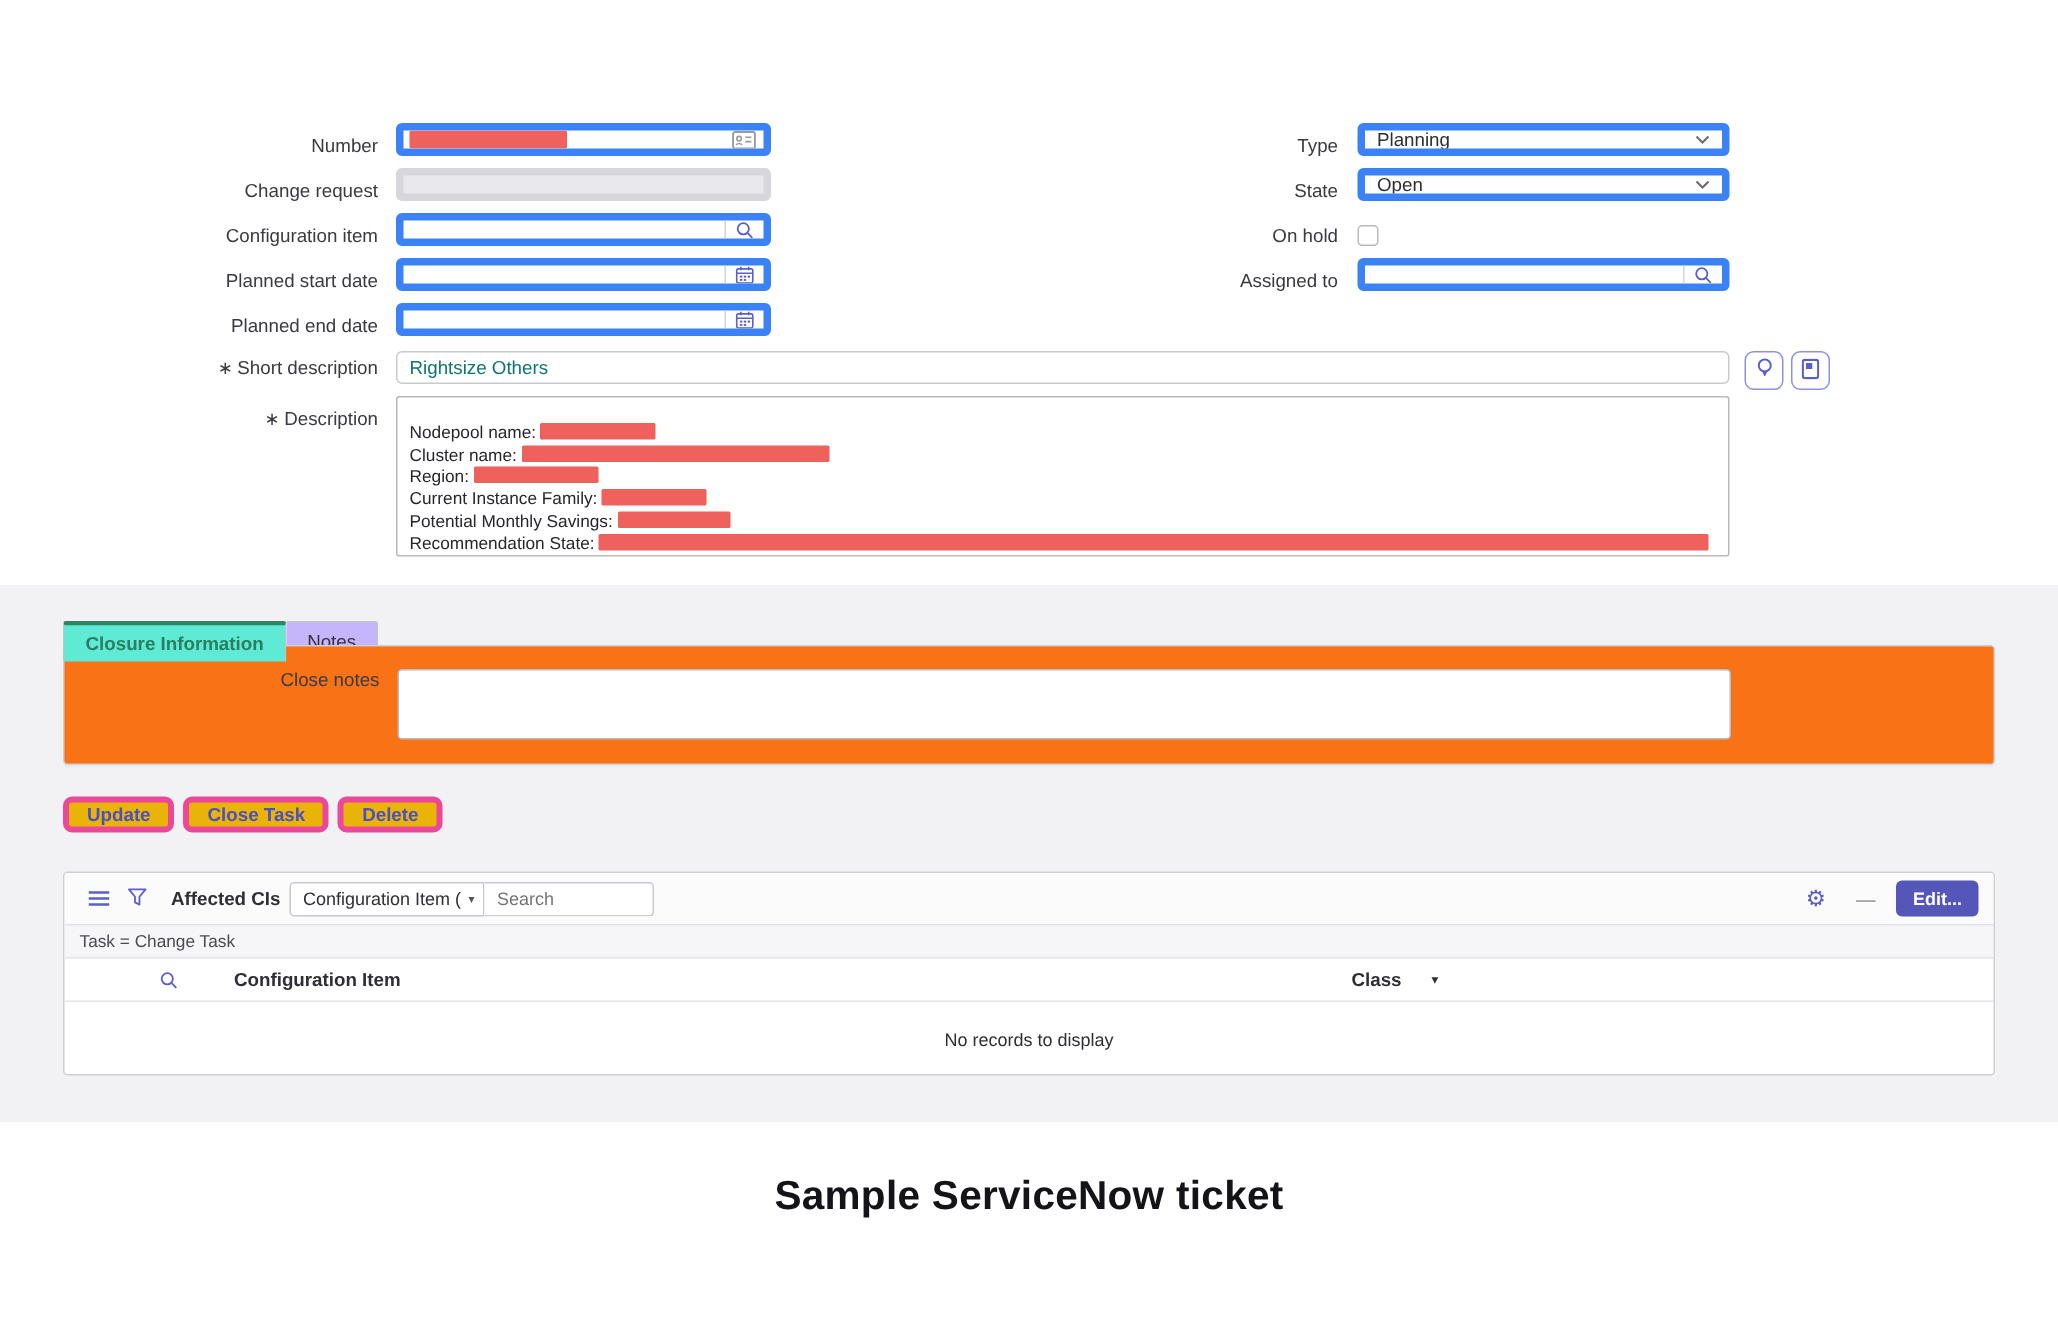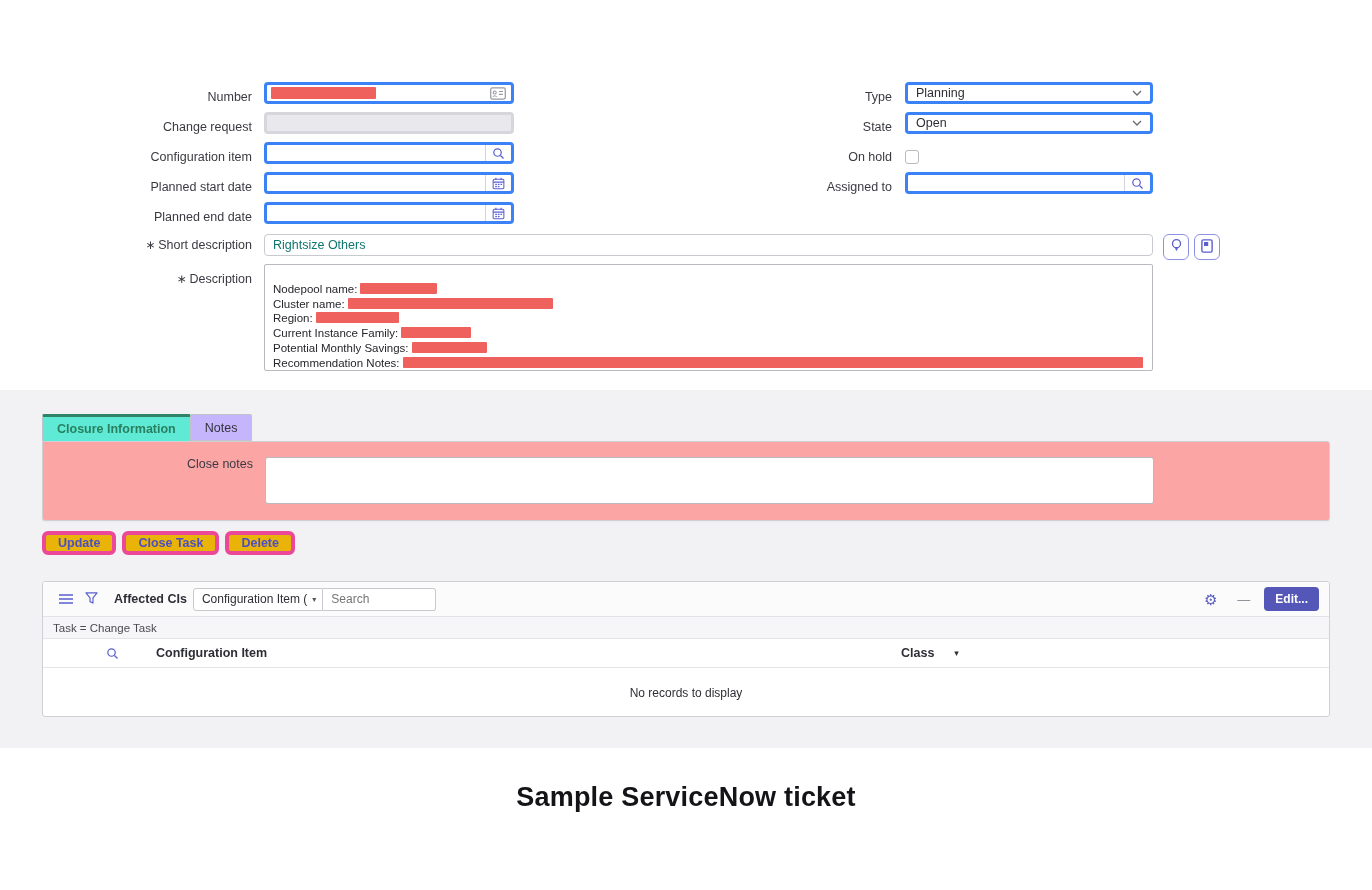--- a/index.html
+++ b/index.html
@@ -6,21 +6,21 @@
   html,body { background:#fff; }
   body { font-family:"Liberation Sans","DejaVu Sans",sans-serif; color:#2e2e36; }
   .page { position:relative; width:1372px; height:890px; background:#fff; overflow:hidden; }
 
   
   .col { position:absolute; }
   .frow { display:flex; align-items:flex-end; height:22px; margin-bottom:8px; }
   .lbl { width:258px; padding-right:6px; text-align:right; font-size:12.5px; color:#3a3a42; white-space:nowrap; }
   .req { font-size:12px; color:#3a3a42; margin-right:3px; }
   .field { position:relative; display:flex; align-items:center; height:22px; background:#fff;
-           border:3px solid #3b82f6; border-radius:4px; overflow:hidden; }
+           border:5px solid #3b82f6; border-radius:4px; overflow:hidden; }
   .field.w250 { width:250px; margin-left:6px; }
   .field.w248 { width:248px; margin-left:7px; }
   .field.readonly { background:#e9e9ed; border-color:#d6d6dc; }
   .icon-seg { width:26px; height:100%; display:flex; align-items:center; justify-content:center;
               border-left:1px solid #d4d4da; flex:0 0 26px; margin-left:auto; }
   .icon-plain { width:26px; height:100%; display:flex; align-items:center; justify-content:center; margin-left:auto; }
   .redact-bar { display:inline-block; height:12px; background:#ee615d; margin-left:4px; border-radius:1px; }
   .sel-value { font-size:12.5px; padding-left:8px; color:#2e2e36; }
   .sel-chevron { margin-left:auto; margin-right:8px; display:flex; }
   .checkbox { width:14px; height:14px; border:1px solid #b9b9c0; border-radius:3px; background:#fff; margin-left:7px; }
@@ -42,21 +42,21 @@
   
   .band { position:absolute; left:0; top:390px; width:1372px; height:358px; background:#f2f2f4; }
 
   .tabs { position:absolute; left:42px; top:24px; display:flex; align-items:flex-end; }
   .tab { height:27px; display:flex; align-items:center; padding:0 14px; font-size:12.5px;
          border:1px solid #c2c2c8; cursor:pointer; }
   .tab.active { background:#5eead4; color:#2a7f60; font-weight:bold; border-top:3px solid #2e8465;
                 border-bottom:none; border-radius:2px 2px 0 0; position:relative; z-index:2; }
   .tab.inactive { background:#c4b5fd; color:#33333a; border-left:none; border-radius:0 2px 0 0;text-align:right; }
 
-  .tab-card { position:absolute; left:42px; top:51px; width:1288px; height:80px; background:#fca5a5;
+  .tab-card { position:absolute; left:42px; top:40px; width:1288px; height:80px; background:#f97316;
               border:1px solid #cfcfd6; border-radius:0 3px 3px 3px; box-shadow:0 1px 2px rgba(0,0,0,0.04); }
   .cn-row { position:absolute; left:0; top:15px; display:flex; }
   .cn-lbl { width:216px; padding-right:6px; text-align:right; font-size:12.5px; color:#3a3a42; }
   .cn-area { width:889px; height:47px; margin-left:6px; border:1px solid #b9b9c0; border-radius:3px;
              resize:none; font-family:inherit; font-size:12.5px; padding:4px 8px; }
 
   .btn-row { position:absolute; left:42px; top:141px; display:flex; gap:6px; }
   .sn-btn { height:24px; padding:0 12px; background:#eab308; border:4px solid #ec4899; border-radius:6px;
             color:#4a4fc4; font-weight:bold; font-size:12.5px; font-family:inherit; cursor:pointer; }
 
@@ -237,21 +237,21 @@
   </div>
 
   <div class="desc-row">
     <div class="lbl desc-lbl"><span class="req">∗</span><span>Description</span></div>
     <div class="desc-box">
       <div class="desc-line"><span>Nodepool name:</span><span class="redact-bar" style="width: 77px;"></span></div>
       <div class="desc-line"><span>Cluster name:</span><span class="redact-bar" style="width: 205px;"></span></div>
       <div class="desc-line"><span>Region:</span><span class="redact-bar" style="width: 83px;"></span></div>
       <div class="desc-line"><span>Current Instance Family:</span><span class="redact-bar" style="width: 70px;"></span></div>
       <div class="desc-line"><span>Potential Monthly Savings:</span><span class="redact-bar" style="width: 75px;"></span></div>
-      <div class="desc-line"><span>Recommendation Notes:</span><span class="redact-bar" style="width: 740px;"></span></div>
+      <div class="desc-line"><span>Recommendation State:</span><span class="redact-bar" style="width: 740px;"></span></div>
     </div>
   </div>
 
   <div class="band">
 
     <div class="tabs">
       <div class="tab active">Closure Information</div>
       <div class="tab inactive">Notes</div>
     </div>
 

